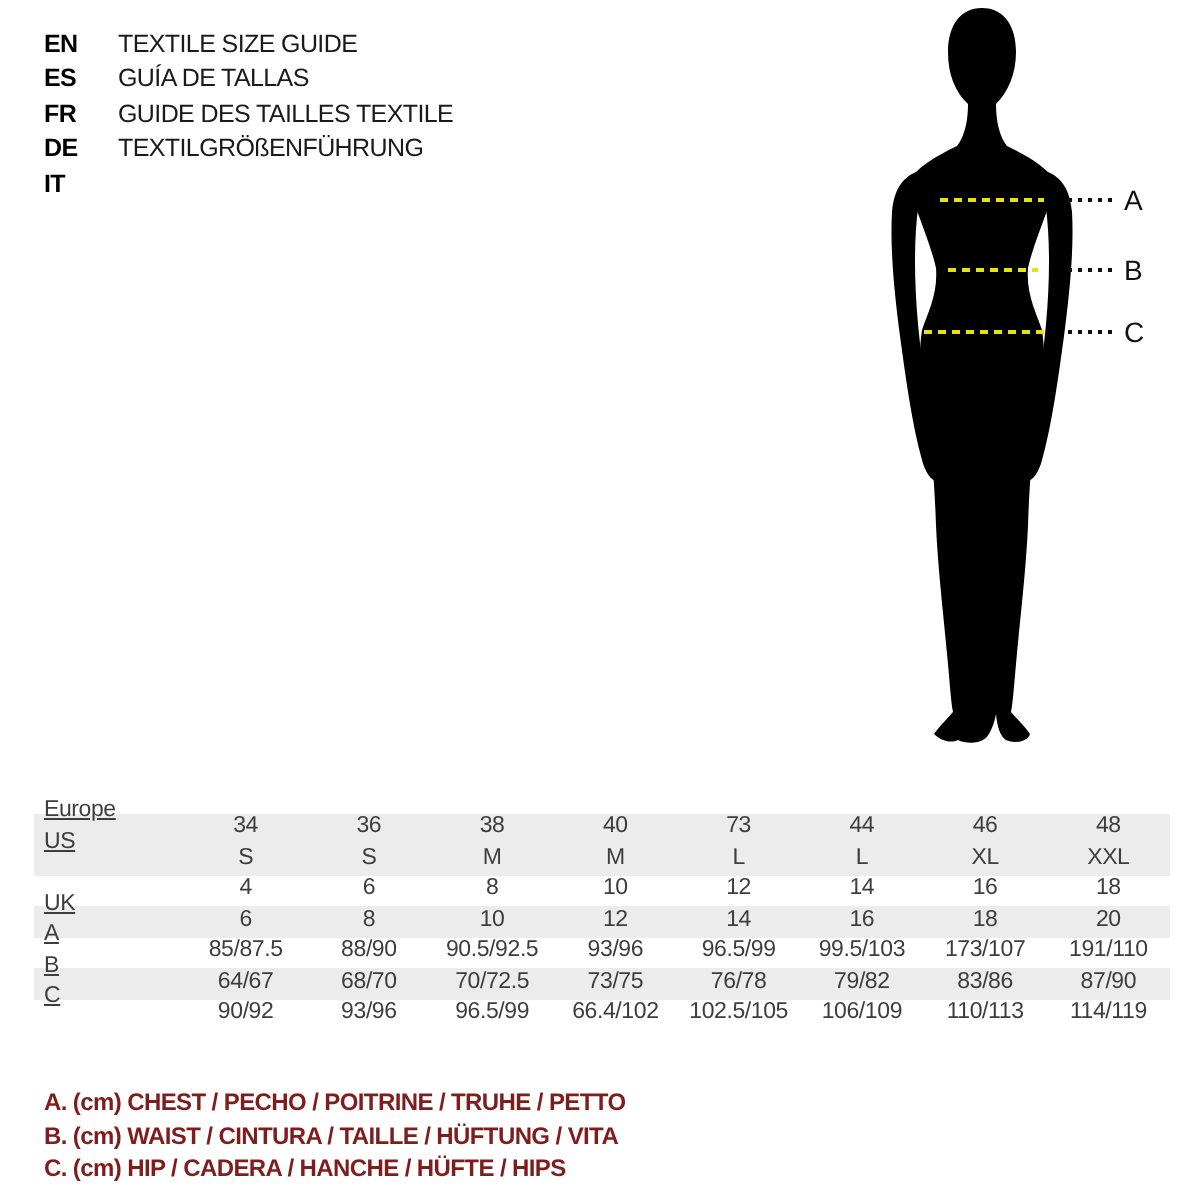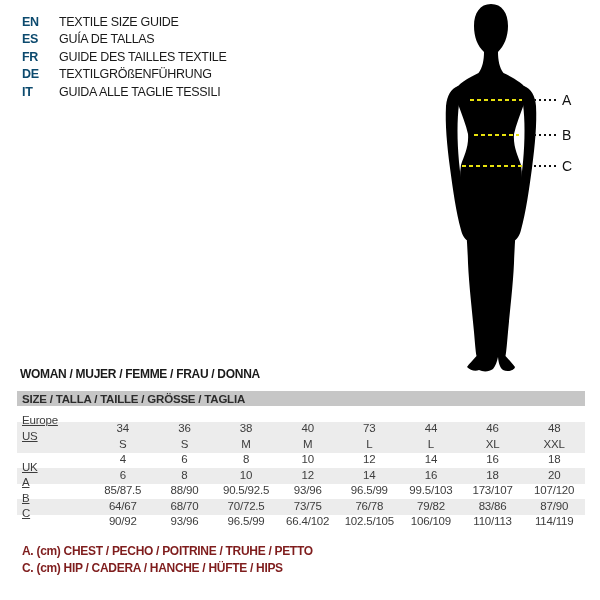--- a/index.html
+++ b/index.html
@@ -3,21 +3,21 @@
 <meta charset="utf-8">
 <style>
   html,body{margin:0;padding:0;background:#fff;}
   .canvas{
     position:relative;width:600px;height:600px;background:#fff;overflow:hidden;
     font-family:"Liberation Sans", sans-serif;color:#222;
   }
   
   .lang-block{position:absolute;left:22px;top:13px;}
   .lang-row{display:flex;height:17.5px;align-items:center;}
-  .lang-code{width:37px;font-size:12.5px;font-weight:700;letter-spacing:-0.3px;color:#0c4a6e;}
+  .lang-code{width:37px;font-size:12.5px;font-weight:700;letter-spacing:-0.3px;color:#000000;}
   .lang-label{font-size:12.5px;font-weight:400;letter-spacing:-0.3px;color:#1a1a1a;white-space:nowrap;}
   
   .figure{position:absolute;left:427px;top:0;width:130px;height:376px;}
   
   .m-line{position:absolute;height:2px;}
   .m-yellow{background:repeating-linear-gradient(90deg,var(--yellow) 0 4px,transparent 4px 7px);}
   .m-black{background:repeating-linear-gradient(90deg,#111 0 2px,transparent 2px 5px);}
   .m-label{position:absolute;font-size:14px;color:#111;letter-spacing:0;}
   
   .table-title{position:absolute;left:20px;top:367px;font-size:12px;font-weight:700;letter-spacing:-0.3px;color:#1a1a1a;}
@@ -54,21 +54,20 @@
       <div class="lang-row">
         <span class="lang-code">FR</span>
         <span class="lang-label">GUIDE DES TAILLES TEXTILE</span>
       </div>
       <div class="lang-row">
         <span class="lang-code">DE</span>
         <span class="lang-label">TEXTILGRÖßENFÜHRUNG</span>
       </div>
       <div class="lang-row">
         <span class="lang-code">IT</span>
-        <span class="lang-label">GUIDA ALLE TAGLIE TESSILI</span>
       </div>
     </div>
 
   <svg class="figure" viewBox="0 0 130 376" xmlns="http://www.w3.org/2000/svg" aria-hidden="true">
     <g id="silhouette-paths" fill="#000">
 
       <path d="
         M64,4
         C75,4 81,13 81,26
         C81,37 77,46 71,52
@@ -129,24 +128,22 @@
   <div class="m-label" style="left:562px;top:92px;">A</div>
 
   <div class="m-line m-yellow" style="left:474px;top:134px;width:45px;"></div>
   <div class="m-line m-black" style="left:534px;top:134px;width:24px;"></div>
   <div class="m-label" style="left:562px;top:127px;">B</div>
 
   <div class="m-line m-yellow" style="left:462px;top:165px;width:63px;"></div>
   <div class="m-line m-black" style="left:534px;top:165px;width:24px;"></div>
   <div class="m-label" style="left:562px;top:158px;">C</div>
 
-  <div class="table-title">WOMAN / MUJER / FEMME / FRAU / DONNA</div>
 
   <div class="size-table">
-    <div class="thead">SIZE / TALLA / TAILLE / GRÖSSE / TAGLIA</div>
     <div id="rows">
         <div class="trow">
           <span class="rlabel">Europe</span>
           <span class="rval">34</span>
           <span class="rval">36</span>
           <span class="rval">38</span>
           <span class="rval">40</span>
           <span class="rval">73</span>
           <span class="rval">44</span>
           <span class="rval">46</span>
@@ -187,21 +184,21 @@
         </div>
         <div class="trow shaded">
           <span class="rlabel">A</span>
           <span class="rval">85/87.5</span>
           <span class="rval">88/90</span>
           <span class="rval">90.5/92.5</span>
           <span class="rval">93/96</span>
           <span class="rval">96.5/99</span>
           <span class="rval">99.5/103</span>
           <span class="rval">173/107</span>
-          <span class="rval">107/120</span>
+          <span class="rval">191/110</span>
         </div>
         <div class="trow">
           <span class="rlabel">B</span>
           <span class="rval">64/67</span>
           <span class="rval">68/70</span>
           <span class="rval">70/72.5</span>
           <span class="rval">73/75</span>
           <span class="rval">76/78</span>
           <span class="rval">79/82</span>
           <span class="rval">83/86</span>
@@ -216,16 +213,17 @@
           <span class="rval">102.5/105</span>
           <span class="rval">106/109</span>
           <span class="rval">110/113</span>
           <span class="rval">114/119</span>
         </div>
       </div>
   </div>
 
   <div class="legend" id="legend">
       <div class="legend-line">A. (cm) CHEST / PECHO / POITRINE / TRUHE / PETTO</div>
+      <div class="legend-line">B. (cm) WAIST / CINTURA / TAILLE / HÜFTUNG / VITA</div>
       <div class="legend-line">C. (cm) HIP / CADERA / HANCHE / HÜFTE / HIPS</div>
     </div>
 
 </div>
 
 </body></html>

